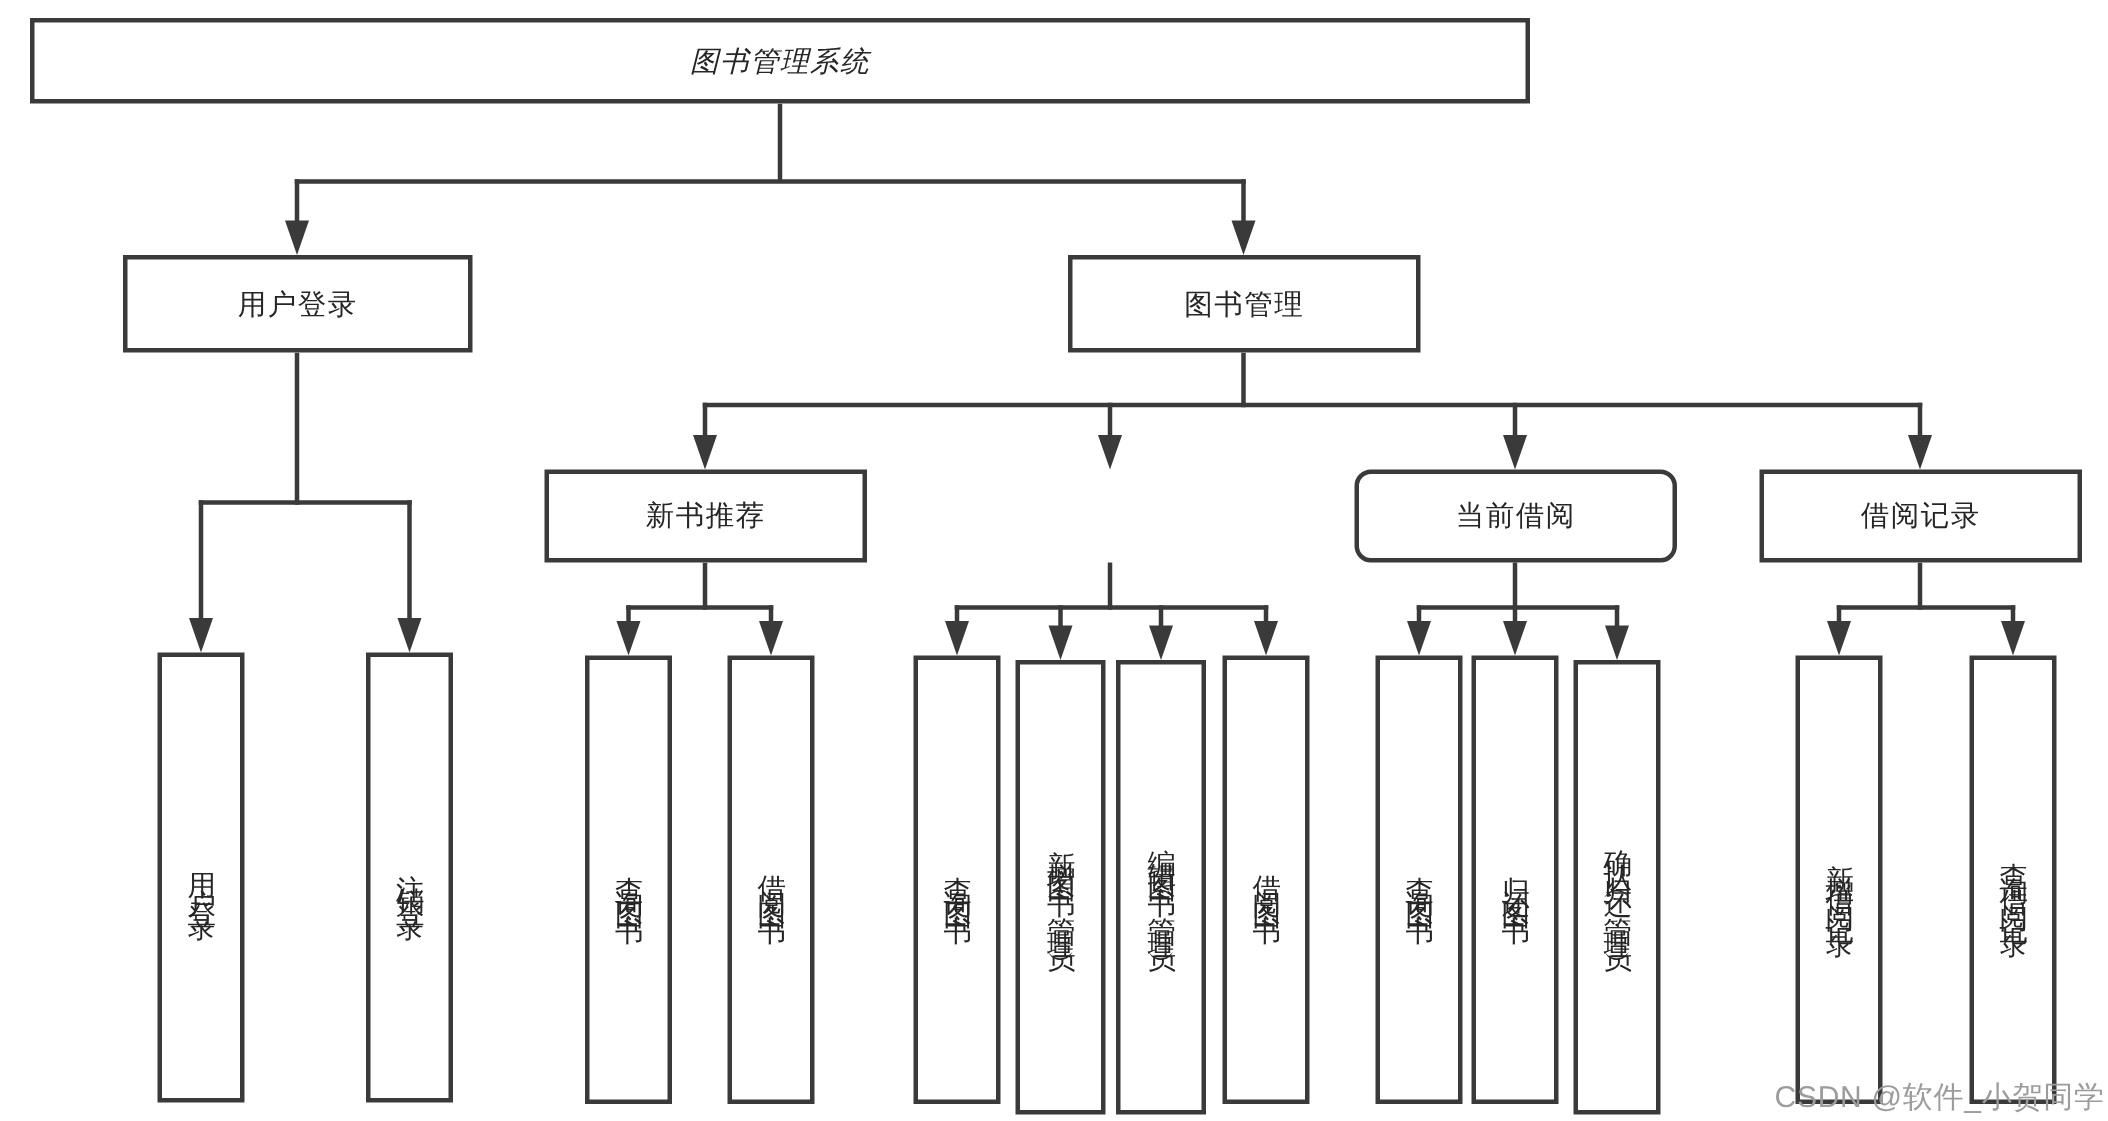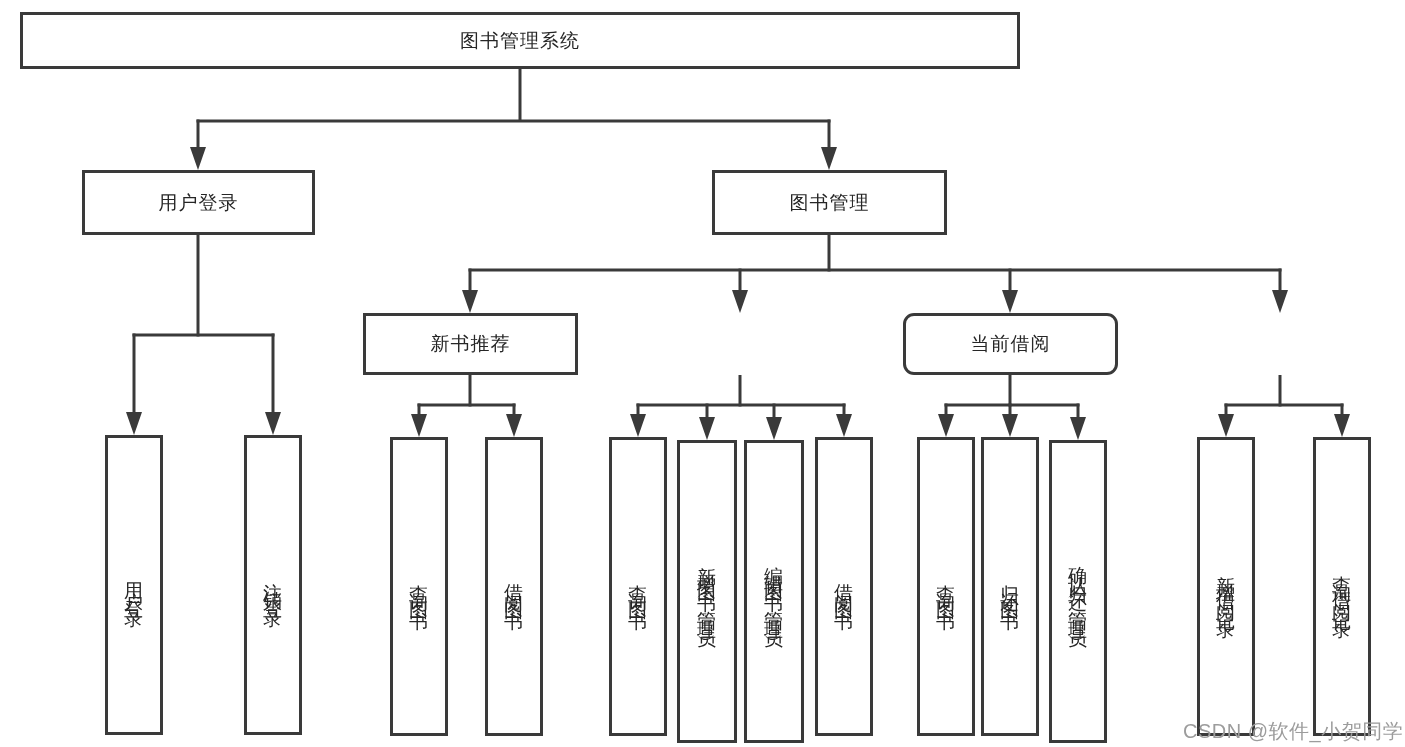--- a/index.html
+++ b/index.html
@@ -115,36 +115,39 @@
       <path d="M766 417 H782 L774 440 Z"></path>
       <path d="M836 414 H852 L844 437 Z"></path>
       <path d="M938 414 H954 L946 437 Z"></path>
       <path d="M1002 414 H1018 L1010 437 Z"></path>
       <path d="M1070 417 H1086 L1078 440 Z"></path>
       <path d="M1218 414 H1234 L1226 437 Z"></path>
       <path d="M1334 414 H1350 L1342 437 Z"></path>
     </g>
   </svg>
 
-  <div class="box" style="left:20px; top:12px; width:1000px; height:57px;">
+  <div class="box" style="left:20px; top:12px; width:1000px; height:57px;font-style:italic;">
     <span>图书管理系统</span>
   </div>
 
   <div class="box" style="left:82px; top:170px; width:233px; height:65px;">
     <span>用户登录</span>
   </div>
   <div class="box" style="left:363px; top:313px; width:215px; height:62px;">
     <span>新书推荐</span>
   </div>
 
   <div class="box" style="left:712px; top:170px; width:235px; height:65px;">
     <span>图书管理</span>
   </div>
   <div class="box" style="left:903px; top:313px; width:215px; height:62px;border-radius:11px;">
     <span>当前借阅</span>
+  </div>
+  <div class="box" style="left:1173px; top:313px; width:215px; height:62px;">
+    <span>借阅记录</span>
   </div>
 
   <div class="box vert" style="left:105px; top:435px; width:58px; height:300px;">
     <span>用户登录</span>
   </div>
   <div class="box vert" style="left:244px; top:435px; width:58px; height:300px;">
     <span>注销登录</span>
   </div>
 
   <div class="box vert" style="left:390px; top:437px; width:58px; height:299px;">

